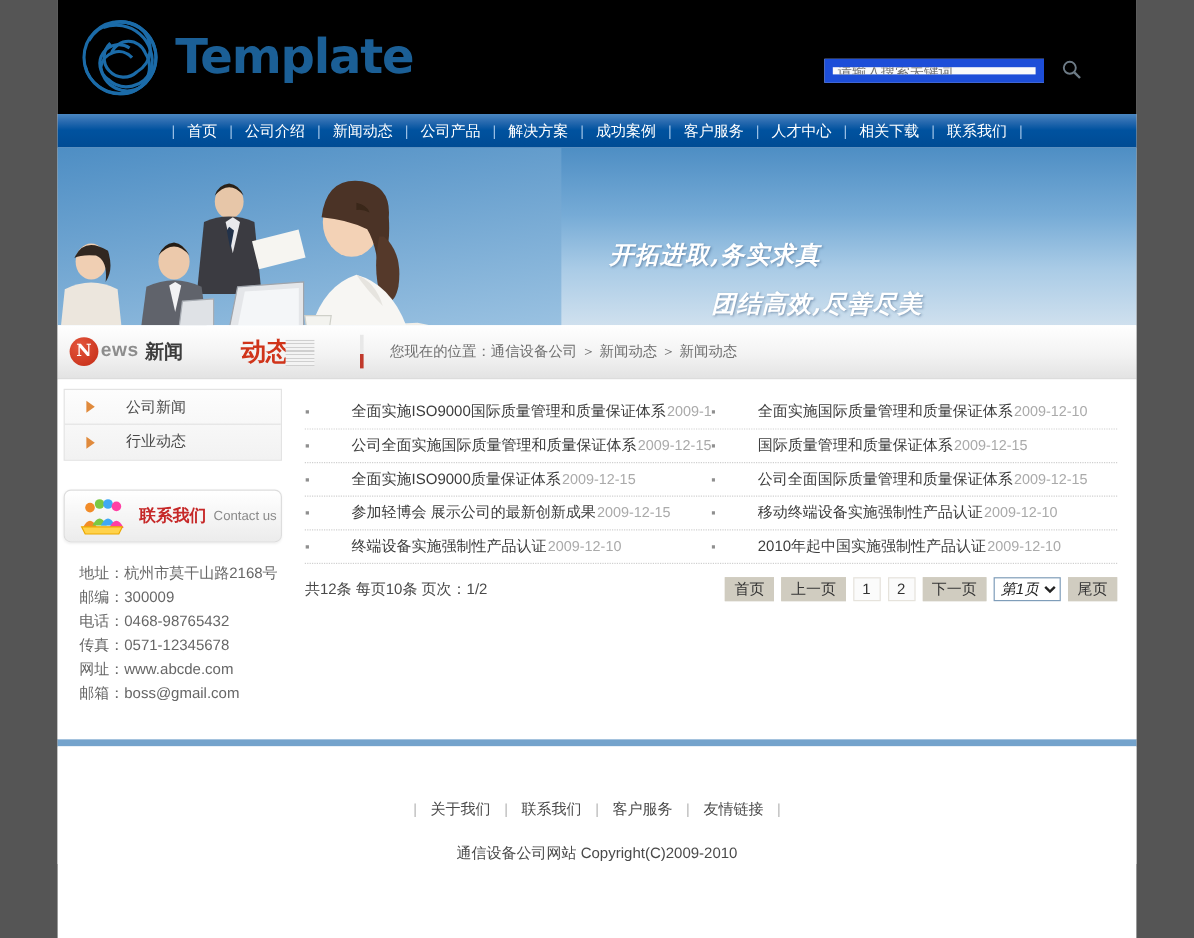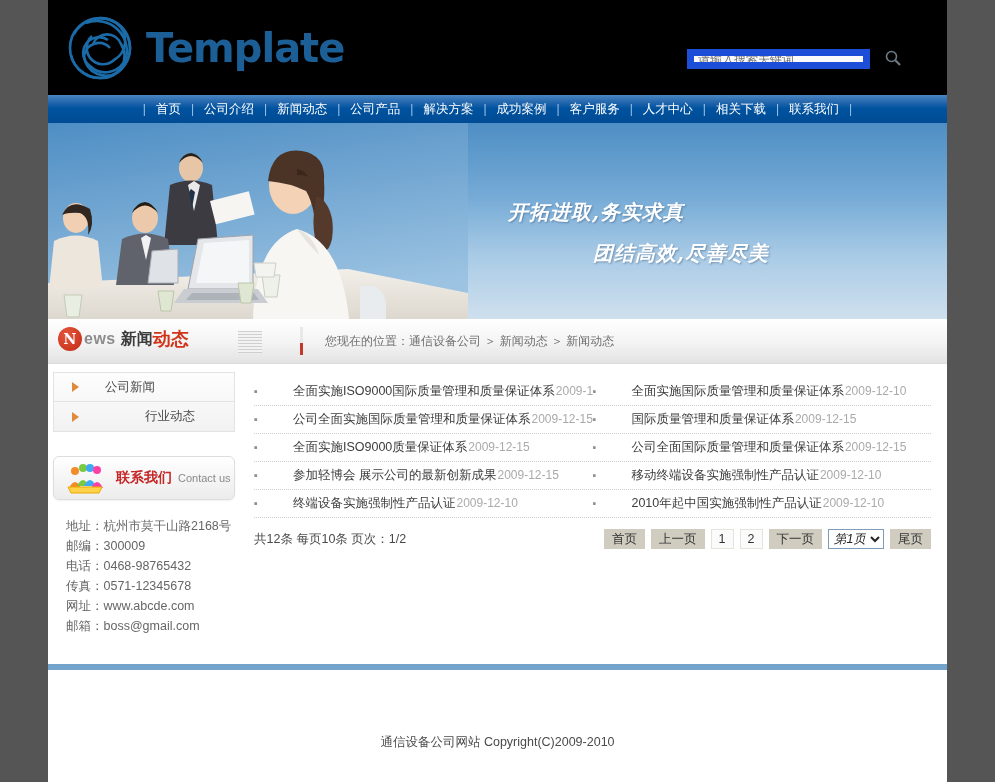--- a/index.html
+++ b/index.html
@@ -33,49 +33,49 @@
     background:linear-gradient(to bottom,#4a87c2 0%,#2a6bb0 22%,#00529f 48%,#004b94 100%);
     display:flex; align-items:center; justify-content:center;
   }
   .nav a {
     color:#ffffff; text-decoration:none; font-size:12.5px;
     padding:0 10px; line-height:28px; white-space:nowrap;
   }
   .nav .sep { color:#9dc2e6; font-size:12px; }
 
   
-  .banner { position:relative; height:196px; overflow:hidden;
+  .banner { position:relative; height:148px; overflow:hidden;
     background:linear-gradient(to bottom,#4e8ec4 0%,#76abd6 38%,#a9cbe6 68%,#cfe0ee 100%); }
   .banner .photo { position:absolute; left:0; top:0; width:420px; height:196px; }
   .banner .slogan1, .banner .slogan2 {
     position:absolute; color:#ffffff; font-style:italic; font-weight:bold;
     font-family:"DejaVu Serif","Liberation Serif",serif; font-size:20px;
     text-shadow:1px 1px 2px rgba(40,70,110,.45); letter-spacing:1px;
   }
   .banner .slogan1 { left:460px; top:76px; }
   .banner .slogan2 { left:545px; top:117px; }
 
   
   .sectionbar { position:relative; height:45px; background:linear-gradient(to bottom,#ffffff 0%,#f3f3f3 55%,#e3e3e3 100%); border-bottom:1px solid #dcdcdc; }
   .news-title { position:absolute; left:10px; top:8px; display:flex; align-items:center; }
   .n-badge { width:24px; height:24px; border-radius:50%; background:radial-gradient(circle at 35% 30%,#e4553c,#c32b15); color:#fff; font-weight:bold; font-size:14px; display:flex; align-items:center; justify-content:center; font-family:"DejaVu Serif",serif; }
   .n-ews { color:#8d8d8d; font-size:16px; font-weight:bold; margin-left:2px; letter-spacing:.5px; }
   .cn-dark { color:#3d3d3d; font-size:16px; font-weight:bold; margin-left:5px; }
-  .cn-red { color:#d0341a; font-size:18px; font-weight:bold; }
+  .cn-red { color:#d0341a; font-size:21px; font-weight:bold;margin-left:48px; }
   .stripes { position:absolute; left:190px; top:12px; width:24px; height:22px;
     background:repeating-linear-gradient(to bottom,#cfcfcf 0px,#cfcfcf 1px,#f3f3f3 1px,#f3f3f3 3px); }
   .tickmark { position:absolute; left:252px; top:8px; width:3px; height:28px; background:linear-gradient(to bottom,#e8e8e8 0%,#e8e8e8 58%,#c0392b 58%,#c0392b 100%); }
   .crumb { position:absolute; left:277px; top:14px; color:#6f6f6f; font-size:12px; }
 
   
   .body-wrap { display:flex; height:300px; }
   .sidebar { width:202px; background:#ffffff; padding:8px 0 0 0; }
   .side-menu { margin:0 5px; border:1px solid #e3e3e3; background:linear-gradient(to bottom,#fdfdfd,#f2f2f2); }
   .side-item { display:flex; align-items:center; height:29px; border-bottom:1px solid #e3e3e3; cursor:pointer; }
-  .side-item:last-child { border-bottom:none;gap:40px; }
+  .side-item:last-child { border-bottom:none; }
   .side-item .tri { margin-left:18px; width:0;height:0;border-left:7px solid #e08a3c;border-top:5px solid transparent;border-bottom:5px solid transparent; }
   .side-item .lbl { margin-left:26px; color:#4a4a4a; font-size:12.5px; }
 
   .contact-card { margin:24px 5px 0 5px; height:44px; border:1px solid #dddddd; border-radius:6px;
     background:linear-gradient(to bottom,#ffffff,#ececec); display:flex; align-items:center; box-shadow:0 1px 2px rgba(0,0,0,.06); }
   .cc-icon { margin-left:12px; width:40px; height:32px; }
   .cc-cn { margin-left:10px; color:#c62828; font-weight:bold; font-size:14px; font-family:"DejaVu Serif",serif; }
   .cc-en { margin-left:6px; color:#8a8a8a; font-size:11px; }
 
   .contact-list { margin:16px 0 0 18px; }
@@ -358,16 +358,27 @@
           </select>
           <span class="pg-btn">尾页</span>
         </span>
       </div>
 
     </div>
   </div>
 
   <div class="blue-rule"></div>
   <div class="footer">
+    <div class="links">
+      <span class="sep">|</span>
+      <a>关于我们</a>
+      <span class="sep">|</span>
+      <a>联系我们</a>
+      <span class="sep">|</span>
+      <a>客户服务</a>
+      <span class="sep">|</span>
+      <a>友情链接</a>
+      <span class="sep">|</span>
+    </div>
     <div class="copy">通信设备公司网站 Copyright(C)2009-2010</div>
   </div>
 
 </div>
 
 </body></html>

